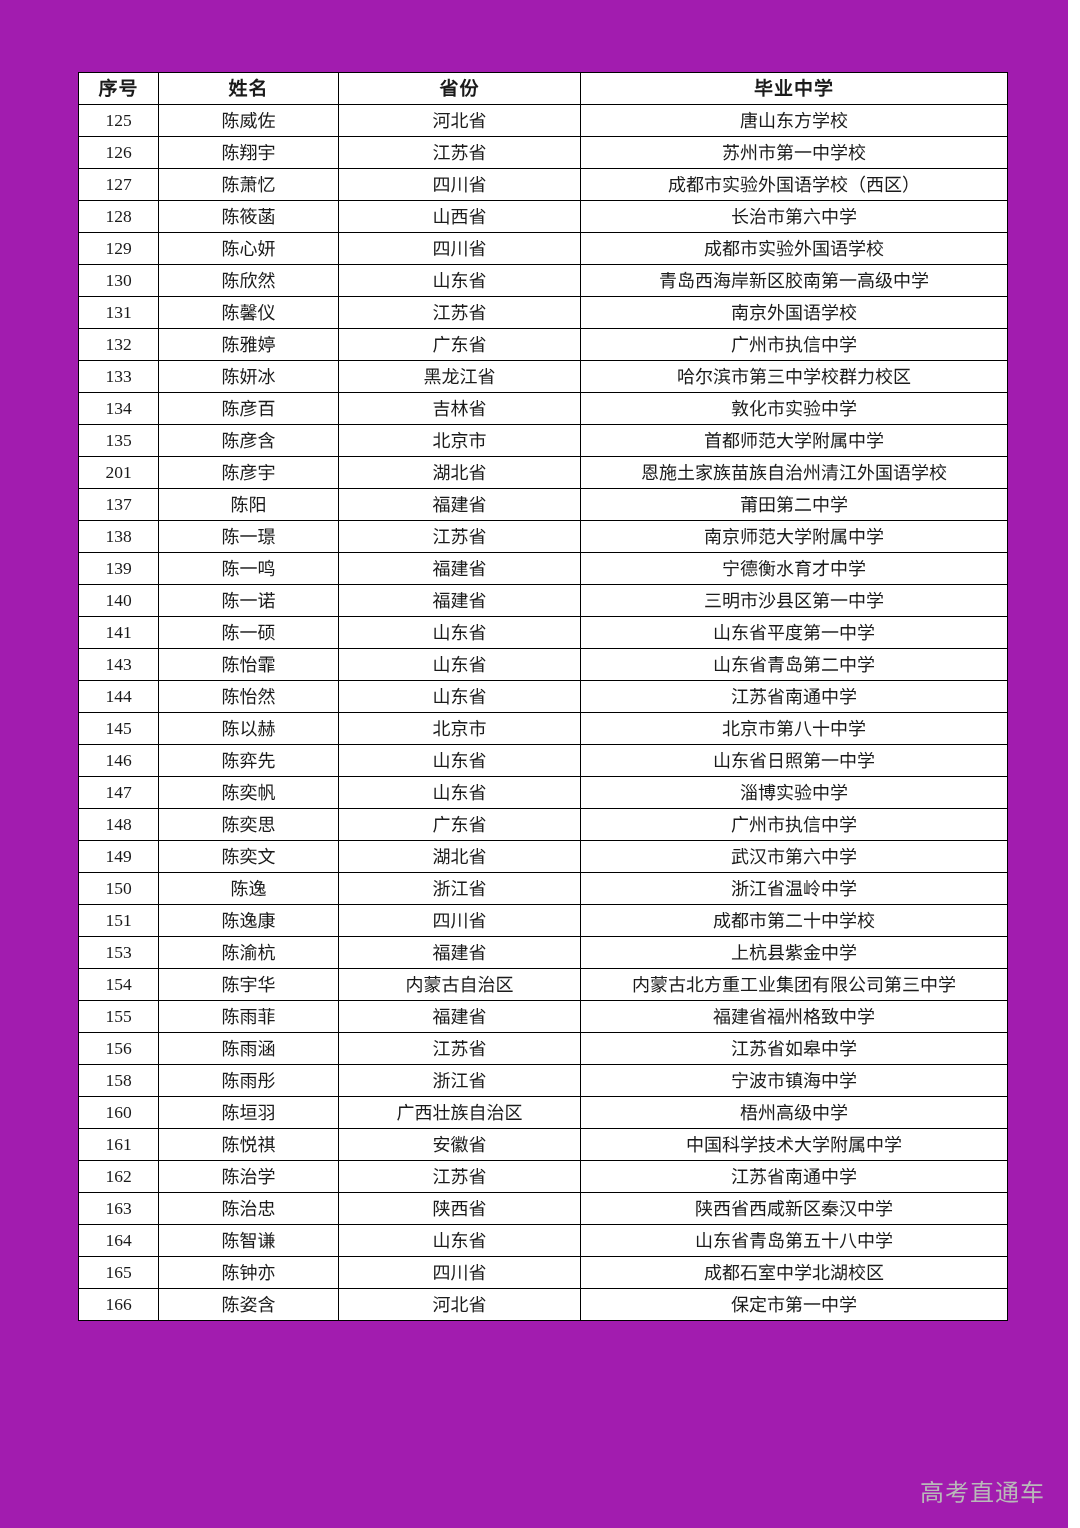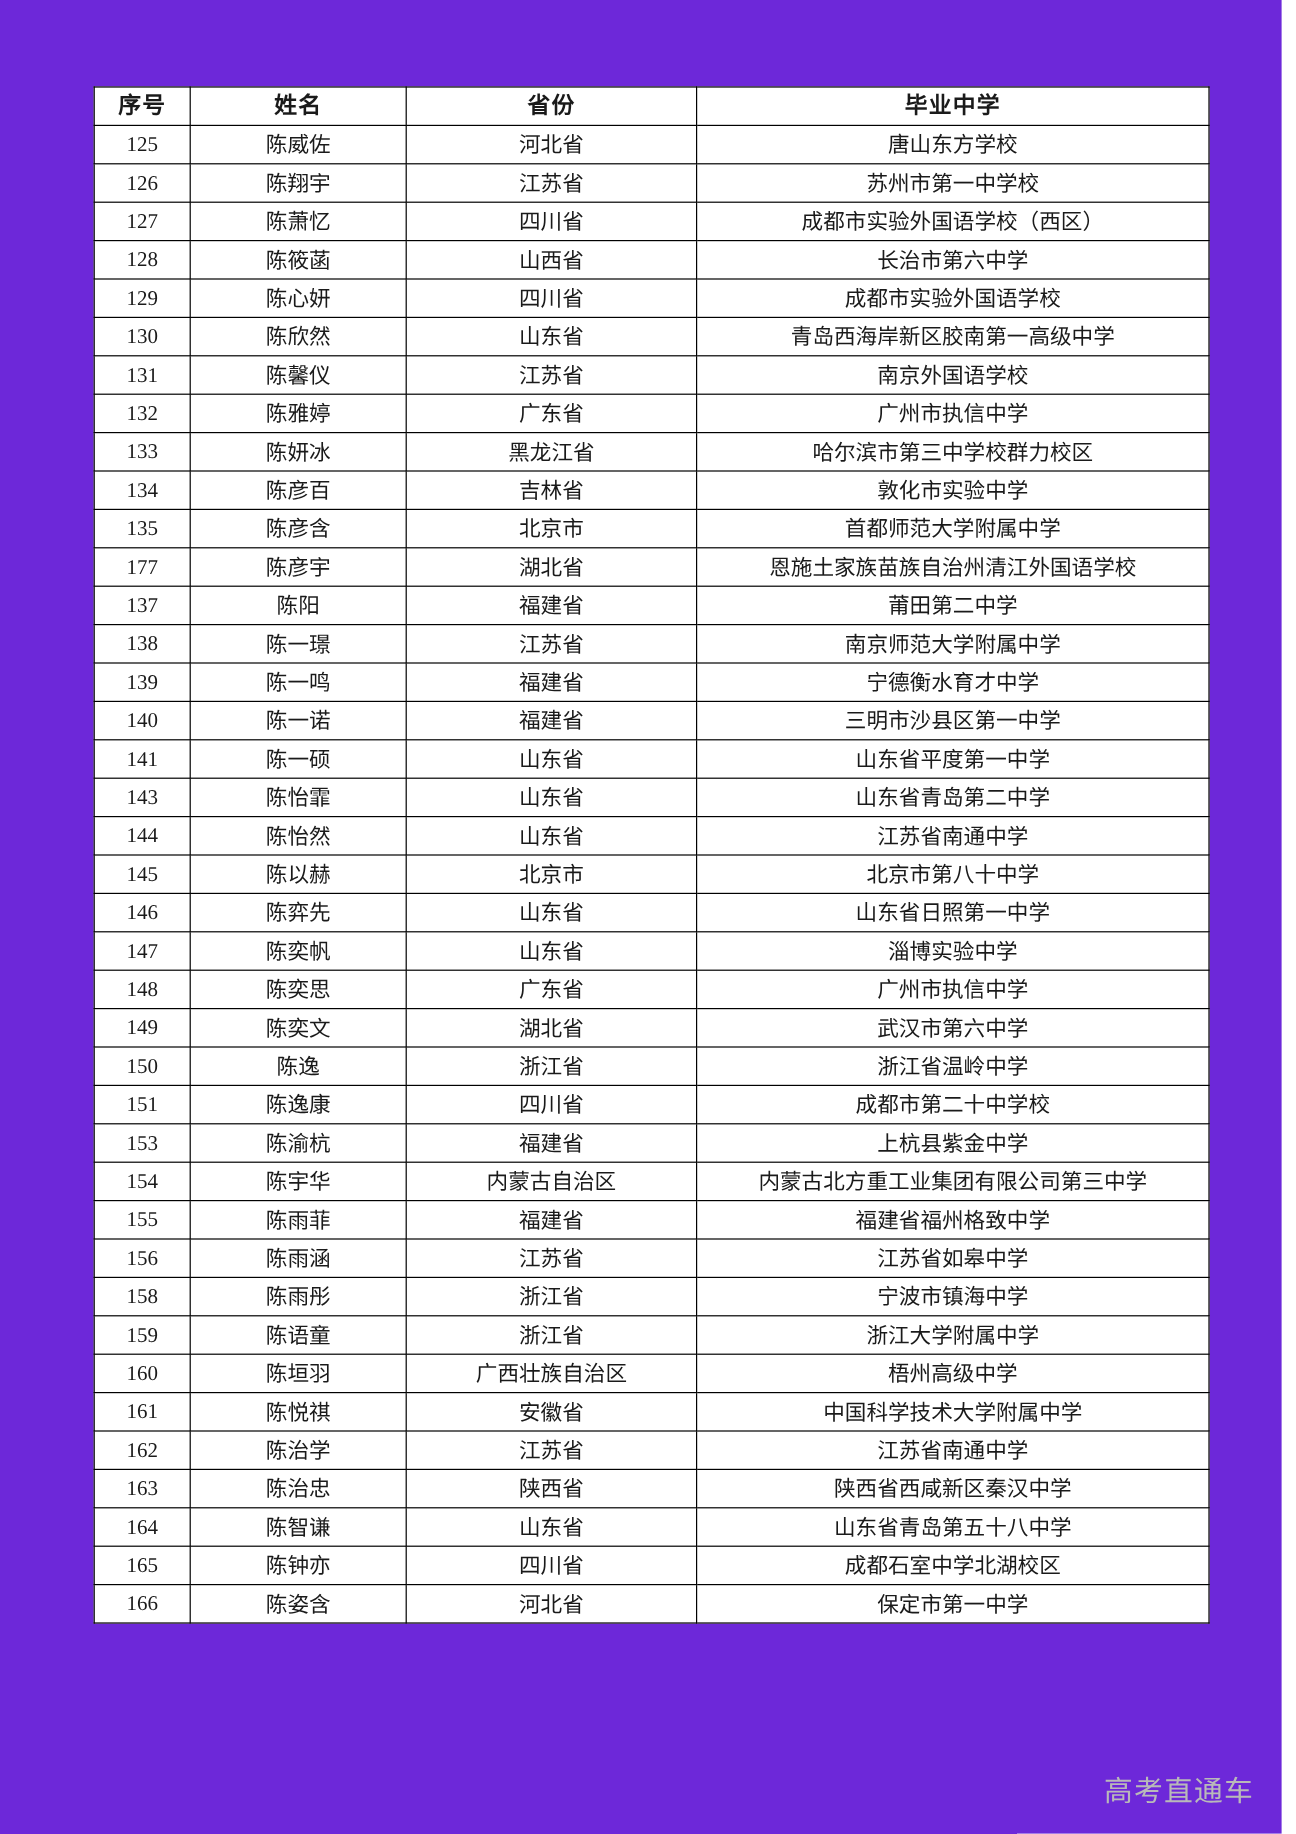--- a/index.html
+++ b/index.html
@@ -14,21 +14,21 @@
     position: relative;
     font-family: "Liberation Serif", "DejaVu Serif", serif;
     overflow: hidden;
   }
   .page {
     position: absolute;
     left: 0;
     top: 0;
     width: 1068px;
     height: 1528px;
-    background: #6d28d9;
+    background: #a21caf;
   }
   .table-wrap {
     position: absolute;
     left: 78px;
     top: 72px;
     width: 929px;
   }
   table.roster {
     border-collapse: collapse;
     width: 929px;
@@ -166,21 +166,21 @@
             <td class="pv">吉林省</td>
             <td class="sc">敦化市实验中学</td>
           </tr>
           <tr>
             <td class="idx">135</td>
             <td class="nm">陈彦含</td>
             <td class="pv">北京市</td>
             <td class="sc">首都师范大学附属中学</td>
           </tr>
           <tr>
-            <td class="idx">177</td>
+            <td class="idx">201</td>
             <td class="nm">陈彦宇</td>
             <td class="pv">湖北省</td>
             <td class="sc">恩施土家族苗族自治州清江外国语学校</td>
           </tr>
           <tr>
             <td class="idx">137</td>
             <td class="nm">陈阳</td>
             <td class="pv">福建省</td>
             <td class="sc">莆田第二中学</td>
           </tr>
@@ -286,26 +286,20 @@
             <td class="pv">江苏省</td>
             <td class="sc">江苏省如皋中学</td>
           </tr>
           <tr>
             <td class="idx">158</td>
             <td class="nm">陈雨彤</td>
             <td class="pv">浙江省</td>
             <td class="sc">宁波市镇海中学</td>
           </tr>
           <tr>
-            <td class="idx">159</td>
-            <td class="nm">陈语童</td>
-            <td class="pv">浙江省</td>
-            <td class="sc">浙江大学附属中学</td>
-          </tr>
-          <tr>
             <td class="idx">160</td>
             <td class="nm">陈垣羽</td>
             <td class="pv">广西壮族自治区</td>
             <td class="sc">梧州高级中学</td>
           </tr>
           <tr>
             <td class="idx">161</td>
             <td class="nm">陈悦祺</td>
             <td class="pv">安徽省</td>
             <td class="sc">中国科学技术大学附属中学</td>

